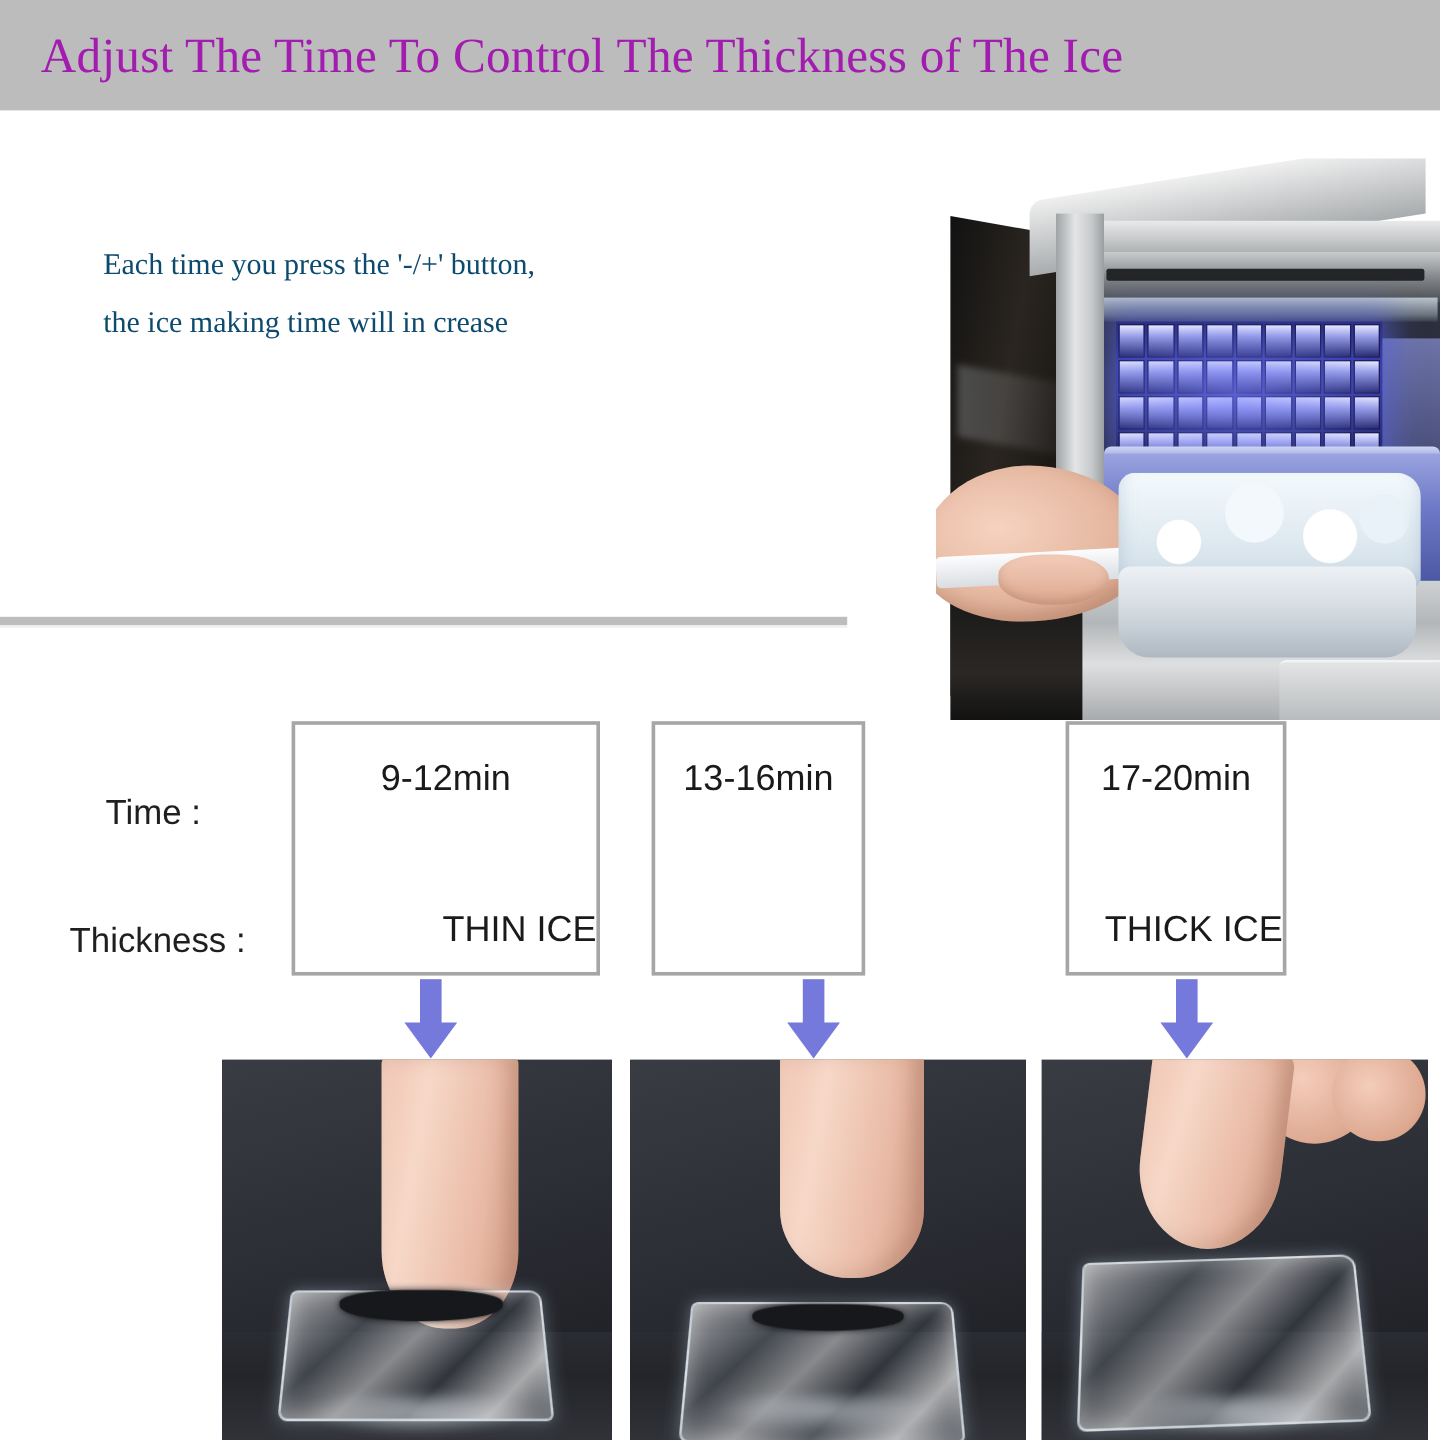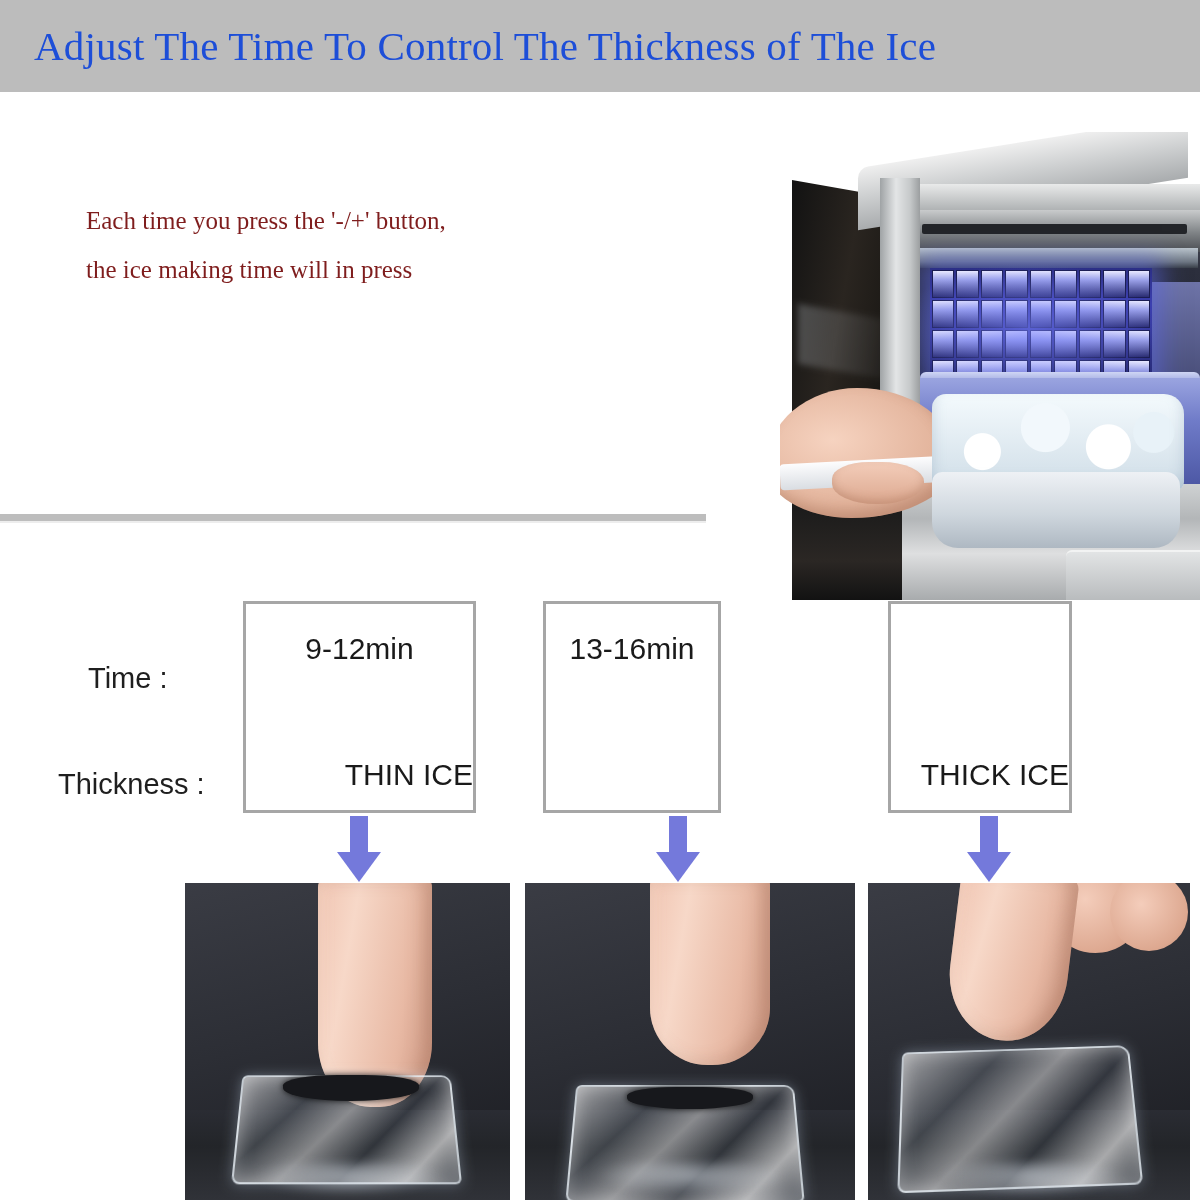--- a/index.html
+++ b/index.html
@@ -19,33 +19,33 @@
     left: 0; top: 0;
     width: 1200px; height: 92px;
     background: #bcbcbc;
   }
   .header-title {
     position: absolute;
     left: 34px; top: 22px;
     font-family: "Liberation Serif", serif;
     font-size: 41px;
     letter-spacing: .2px;
-    color: #1d4ed8;
+    color: #a21caf;
     white-space: nowrap;
   }
 
   
   .intro {
     position: absolute;
     left: 86px; top: 196px;
     width: 520px;
     font-family: "Liberation Serif", serif;
     font-size: 25px;
     line-height: 49px;
-    color: #7f1d1d;
+    color: #0c4a6e;
   }
   .intro div { white-space: nowrap; }
 
   
   .divider {
     position: absolute;
     left: 0; top: 514px;
     width: 706px; height: 7px;
     background: #bdbdbd;
   }
@@ -229,21 +229,21 @@
   .lbl-thickness { left: 18px; top: 768px; margin-left: 40px; }
 
   .cell-box {
     position: absolute;
     top: 601px;
     height: 212px;
     border: 3px solid #a6a6a6;
     background: #ffffff;
     box-sizing: border-box;
   }
-  .box-1 { left: 243px; width: 233px; }
+  .box-1 { left: 243px; width: 257px; }
   .box-2 { left: 543px; width: 178px; }
   .box-3 { left: 888px; width: 184px; }
 
   .cell-time {
     position: absolute; left: 0; right: 0; top: 28px;
     text-align: center;
     font-size: 30px;
     color: #1a1a1a;
   }
   .cell-thickness {
@@ -356,21 +356,21 @@
   .h-mid  { left: 31%; top: 204px; width: 38%; height: 22px; }
 </style>
 </head>
 <body>
 
 <div class="header-bar"></div>
 <div class="header-title">Adjust The Time To Control The Thickness of The Ice</div>
 
 <div class="intro">
   <div>Each time you press the '-/+' button,</div>
-  <div> the ice making time will  in press</div>
+  <div> the ice making time will  in crease</div>
 </div>
 
 <div class="divider"></div>
 <div class="divider-sub"></div>
 
 <div class="machine">
   <div class="m-darkside"></div>
   <div class="m-darksheen"></div>
   <div class="m-top"></div>
   <div class="m-topfront"></div>
@@ -461,20 +461,21 @@
 </div>
 <div class="photo photo-2">
   <div class="p-surface"></div>
   <div class="p-finger f-mid"></div>
   <div class="p-cube c-mid"></div>
   <div class="c-hole h-mid"></div>
   <div class="p-reflect"></div>
 </div>
 
 <div class="cell-box box-3">
+  <div class="cell-time">17-20min</div>
   <div class="cell-thickness">THICK ICE</div>
 </div>
 <div class="arrow arrow-3">
   <div class="shaft"></div>
     <div class="head"></div>
 </div>
 <div class="photo photo-3">
   <div class="p-surface"></div>
   <div class="f-knuckle k-thick-a"></div>
   <div class="f-knuckle k-thick-b"></div>

